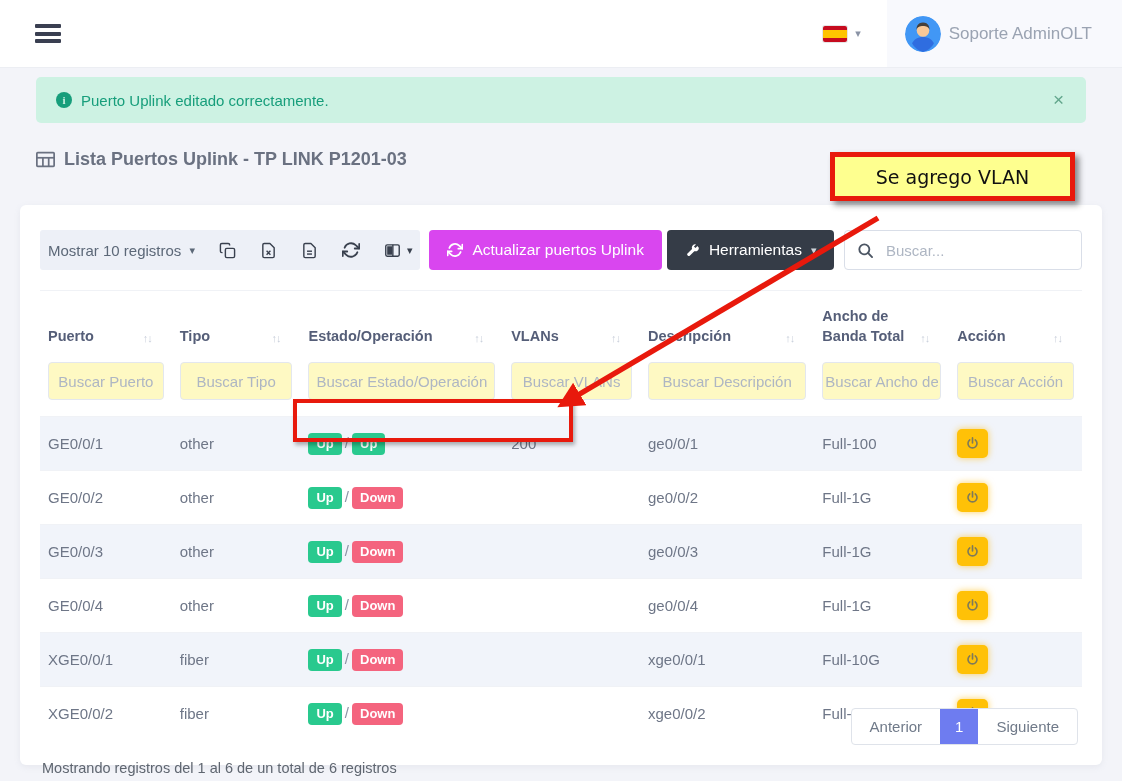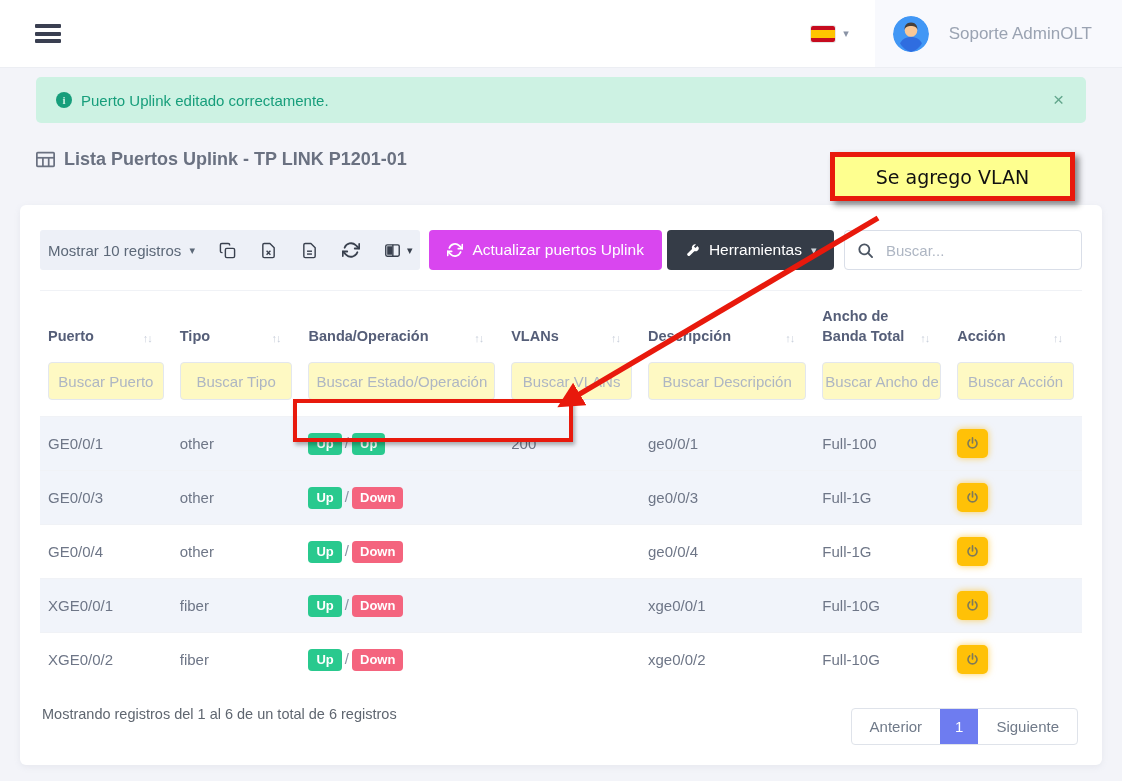--- a/index.html
+++ b/index.html
@@ -12,21 +12,21 @@
   .navbar { height:67px; background:#fff; display:flex; align-items:center;
     justify-content:space-between; padding-left:35px; box-shadow:0 1px 0 #eceef3; }
   .hamburger { cursor:pointer; }
   .hamburger div { width:26px; height:4px; background:#3a3f51; margin:3.5px 0; border-radius:1px; }
   .nav-right { display:flex; align-items:center; height:100%; }
   .lang { display:flex; align-items:center; gap:8px; padding:0 26px; cursor:pointer; }
   .flag { width:24px; height:16px; border-radius:2px;
     background:linear-gradient(#c60b1e 0 27%, #ffc400 27% 73%, #c60b1e 73% 100%);
     box-shadow:0 0 0 1px rgba(0,0,0,.10); }
   .caret { color:#8a93a5; font-size:11px; }
-  .user { height:100%; background:#f8f9fd; display:flex; align-items:center; gap:20px;
+  .user { height:100%; background:#f8f9fd; display:flex; align-items:center; gap:8px;
     padding:0 30px 0 18px; color:#9aa3b2; font-size:17px; cursor:pointer; }
   .avatar { width:36px; height:36px; border-radius:50%; overflow:hidden; flex:0 0 auto; }
   
   .alert { margin:10px 36px 0; background:#cdf2e3; border-radius:5px; height:46px;
     display:flex; align-items:center; padding:0 20px; color:#179e7b; font-size:15px; position:relative; }
   .info-icon { width:16px; height:16px; border-radius:50%; background:#179e7b; color:#cdf2e3;
     display:inline-flex; align-items:center; justify-content:center; font-weight:bold; font-size:11px;
     margin-right:9px; font-family:"Liberation Serif", serif; flex:0 0 auto; }
   .alert-close { position:absolute; right:22px; color:#63a78d; font-size:19px; cursor:pointer; }
   
@@ -123,21 +123,21 @@
 
 <h1 class="page-title">
   <span style="display:flex;">
     <svg width="19" height="17" viewBox="0 0 22 19" fill="none" stroke="#6a7181" stroke-width="2">
       <rect x="1" y="1.5" width="20" height="16" rx="1"></rect>
       <line x1="1" y1="7.5" x2="21" y2="7.5"></line>
       <line x1="8" y1="7.5" x2="8" y2="17.5"></line>
       <line x1="14.7" y1="7.5" x2="14.7" y2="17.5"></line>
     </svg>
   </span>
-  <span>Lista Puertos Uplink - TP LINK P1201-01</span>
+  <span>Lista Puertos Uplink - TP LINK P1201-03</span>
 </h1>
 
 <div class="card">
 
   <div class="toolbar">
     <div class="left-group">
       <div class="show-entries">
         <span>Mostrar 10 registros</span>
         <span class="caret" style="color:#5c6878;">▾</span>
       </div>
@@ -224,21 +224,21 @@
             </div>
           </th>
         <th>
             <div class="th-inner">
           <span class="th-label">Tipo</span>
           <span class="sort">↑↓</span>
             </div>
           </th>
         <th>
             <div class="th-inner">
-          <span class="th-label">Banda/Operación</span>
+          <span class="th-label">Estado/Operación</span>
           <span class="sort">↑↓</span>
             </div>
           </th>
         <th>
             <div class="th-inner">
           <span class="th-label">VLANs</span>
           <span class="sort">↑↓</span>
             </div>
           </th>
         <th>
@@ -282,20 +282,38 @@
     <td>Full-100</td>
     <td>
       <button class="power-btn">
         <svg width="15" height="15" viewBox="0 0 24 24" fill="none" stroke="#7e7a5a" stroke-width="2.6" stroke-linecap="round">
           <path d="M12 3v8"></path>
           <path d="M7.6 6.2a7.2 7.2 0 1 0 8.8 0"></path>
         </svg>
       </button>
     </td>
   </tr>
+        <tr>
+    <td>GE0/0/2</td>
+    <td>other</td>
+    <td>
+      <span class="badge up">Up</span><span class="sep">/</span><span class="badge down">Down</span>
+    </td>
+    <td></td>
+    <td>ge0/0/2</td>
+    <td>Full-1G</td>
+    <td>
+      <button class="power-btn">
+        <svg width="15" height="15" viewBox="0 0 24 24" fill="none" stroke="#7e7a5a" stroke-width="2.6" stroke-linecap="round">
+          <path d="M12 3v8"></path>
+          <path d="M7.6 6.2a7.2 7.2 0 1 0 8.8 0"></path>
+        </svg>
+      </button>
+    </td>
+  </tr>
         <tr class="striped">
     <td>GE0/0/3</td>
     <td>other</td>
     <td>
       <span class="badge up">Up</span><span class="sep">/</span><span class="badge down">Down</span>
     </td>
     <td></td>
     <td>ge0/0/3</td>
     <td>Full-1G</td>
     <td>

